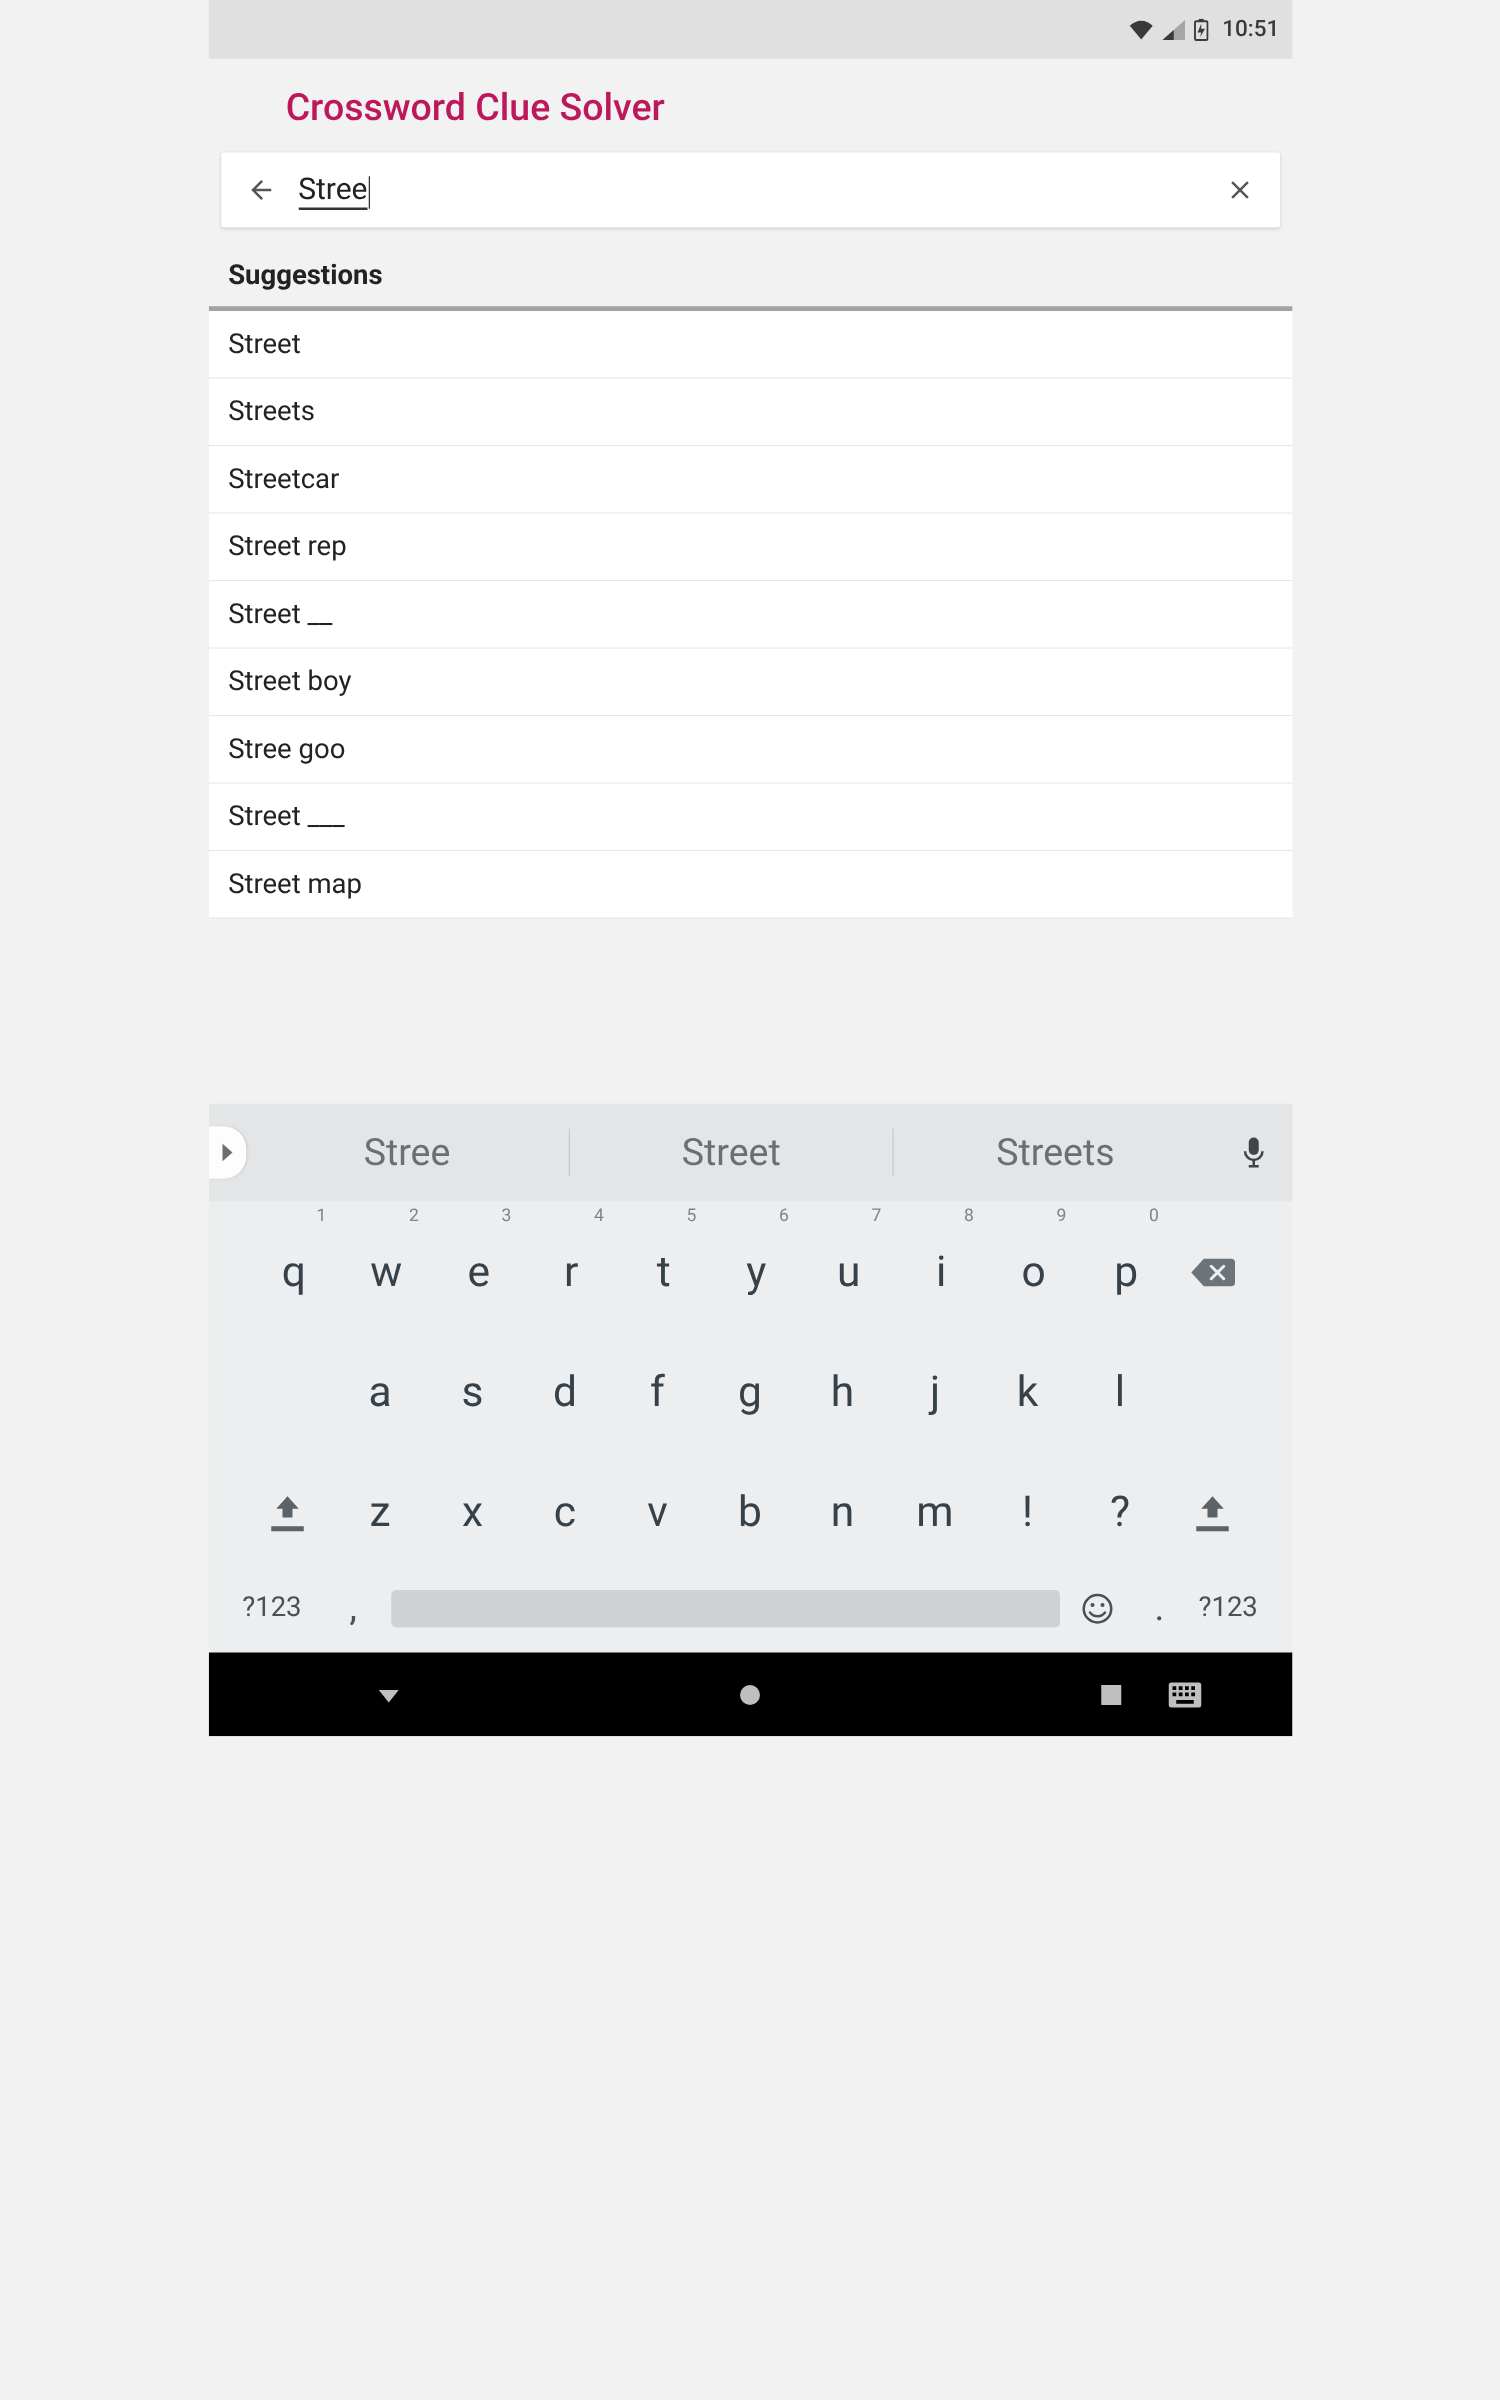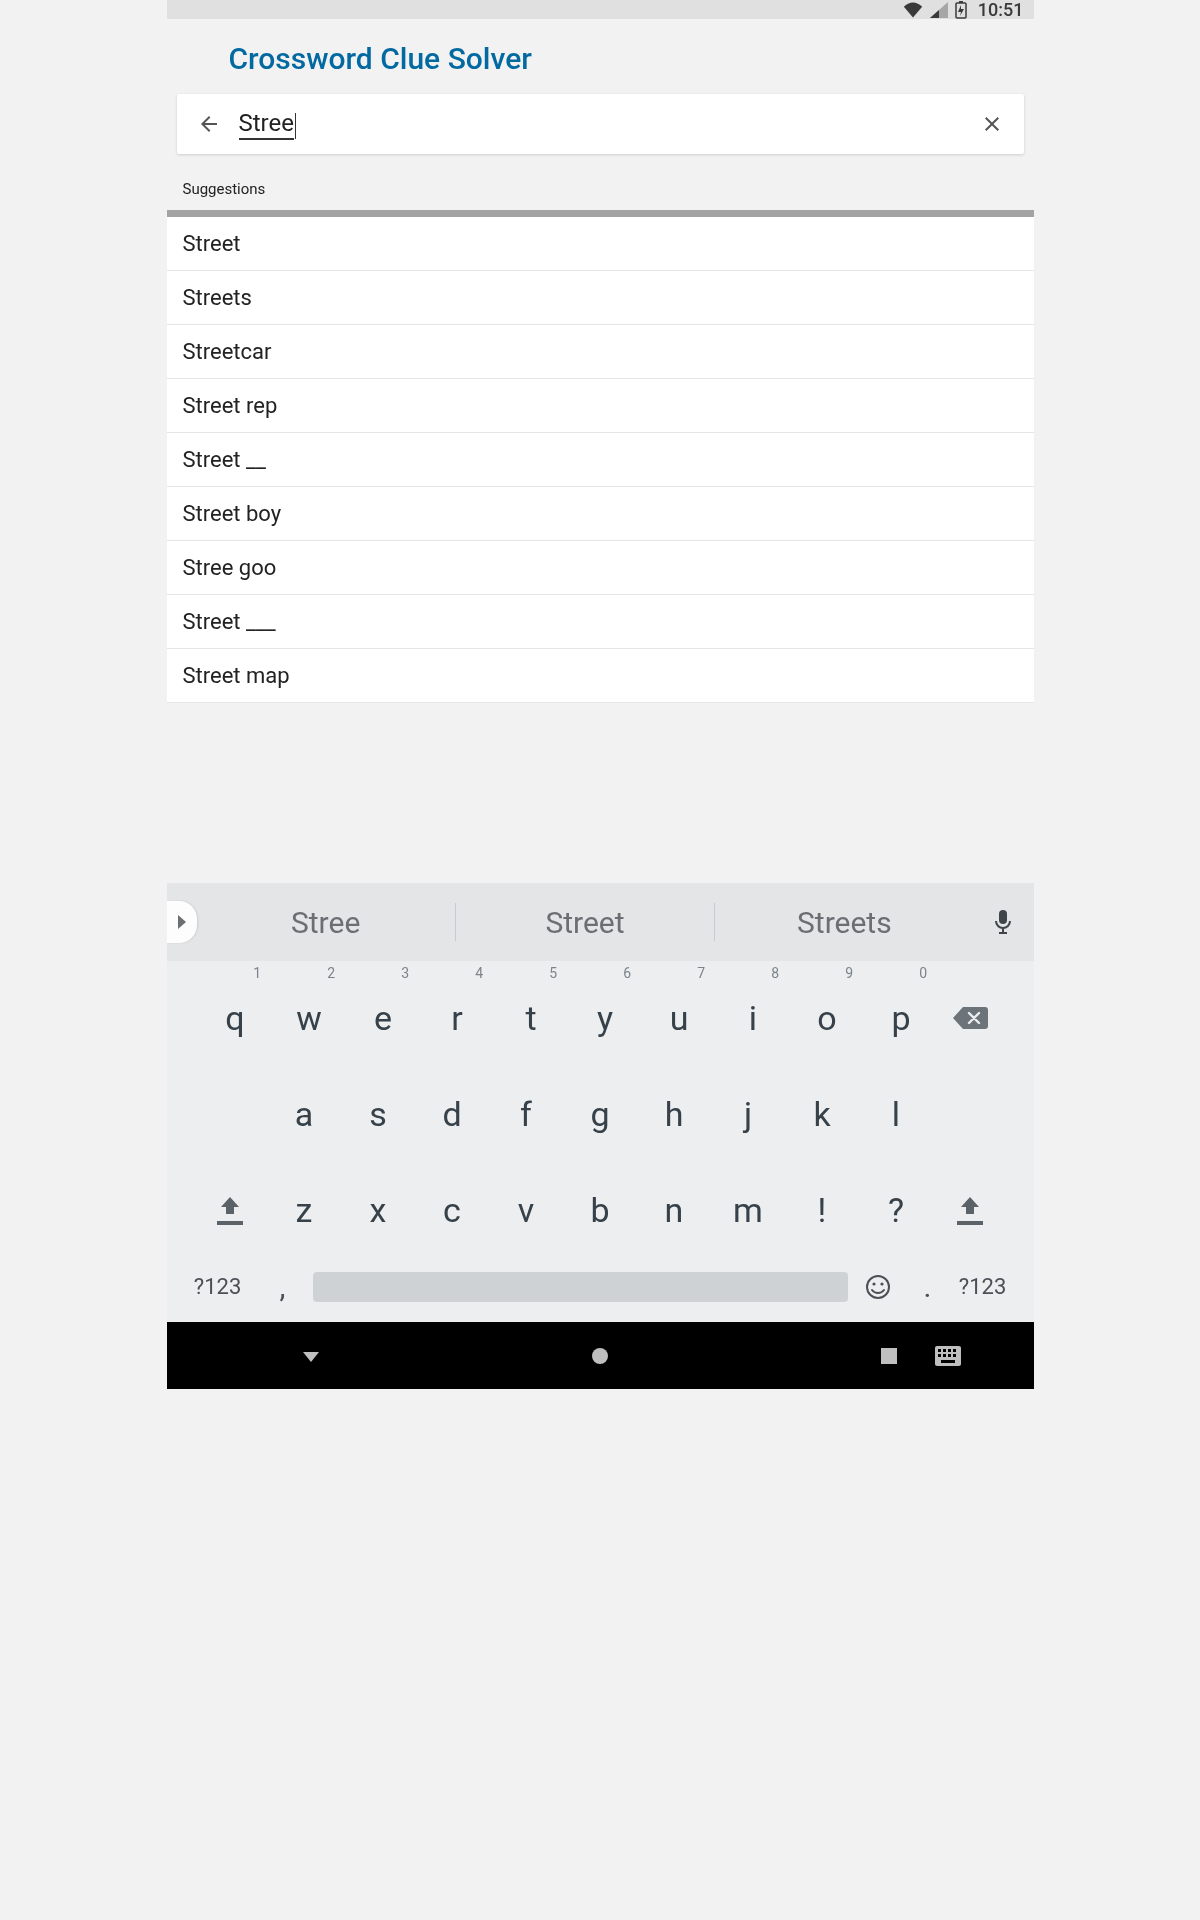--- a/index.html
+++ b/index.html
@@ -1,37 +1,37 @@
 <!DOCTYPE html>
 <html><head>
 <meta charset="utf-8">
 <style>
   * { box-sizing: border-box; margin: 0; padding: 0; }
   html, body { width: 100%; height: 100%; font-family: Roboto, "Helvetica Neue", Arial, sans-serif; background: #f2f2f2; }
   .screen { width: 867px; height: 1389px; margin: 0 auto; background: #f2f2f2; position: relative; overflow: hidden; }
 
   
-  .status-bar { height: 19px; background: #e0e0e0; display: flex; align-items: center; justify-content: flex-end; padding: 0 10px; gap: 7px; color: #3a3a3a; font-size: 18px; }
+  .status-bar { height: 47px; background: #e0e0e0; display: flex; align-items: center; justify-content: flex-end; padding: 0 10px; gap: 7px; color: #3a3a3a; font-size: 18px; }
   .status-bar .time { font-weight: 500; margin-left: 4px; }
   .status-bar svg { display: block; }
 
   
   .app-header { padding: 22px 30px 18px 62px; }
-  .app-title { font-size: 30px; font-weight: 500; color: #0369a1; }
+  .app-title { font-size: 30px; font-weight: 500; color: #be185d; }
 
   
   .search-card { margin: 0 10px 8px 10px; background: #fff; height: 60px; border-radius: 2px; box-shadow: 0 1px 3px rgba(0,0,0,0.15); display: flex; align-items: center; padding: 0 12px; }
   .search-back { width: 40px; display:flex; align-items:center; justify-content:center; cursor:pointer;}
   .search-input-wrap { flex: 1; padding-left: 10px; }
   .search-input { font-size: 24px; color: #222; border: none; outline: none; width: 100%; background: transparent;}
   .underline { display:inline-block; border-bottom: 2px solid #333; padding-bottom: 1px; }
   .search-clear { width: 40px; display:flex; align-items:center; justify-content:center; cursor:pointer;}
 
   
-  .sugg-header { padding: 18px 16px 12px 16px; font-size: 15px; font-weight: 400; color: #222; border-bottom: 7px solid #a3a3a3; background:#f2f2f2;}
+  .sugg-header { padding: 18px 16px 12px 16px; font-size: 22px; font-weight: 700; color: #222; border-bottom: 4px solid #a3a3a3; background:#f2f2f2;}
   .sugg-list { background: #fff; }
   .sugg-item { padding: 14px 16px; font-size: 22px; color: #222; border-bottom: 1px solid #e6e6e6; background: #fff; cursor:pointer;}
 
   
   .kbd { position: absolute; left:0; right:0; bottom: 67px; background: #eceef0; }
   .kbd-pred { height: 78px; display: flex; align-items: center; background: #e3e5e7; }
   .kbd-pred .expand { width: 30px; height: 42px; display:flex; align-items:center; justify-content:center; background:#fdfdfd; border-top-right-radius:18px; border-bottom-right-radius:18px; box-shadow: 1px 0 2px rgba(0,0,0,.1);}
   .kbd-pred .pred { flex:1; text-align:center; font-size: 30px; color:#6b6f73; cursor:pointer;}
   .kbd-pred .sep { width:1px; height:38px; background:#c8cacd; }
   .kbd-pred .mic { width:60px; display:flex; align-items:center; justify-content:center; }

